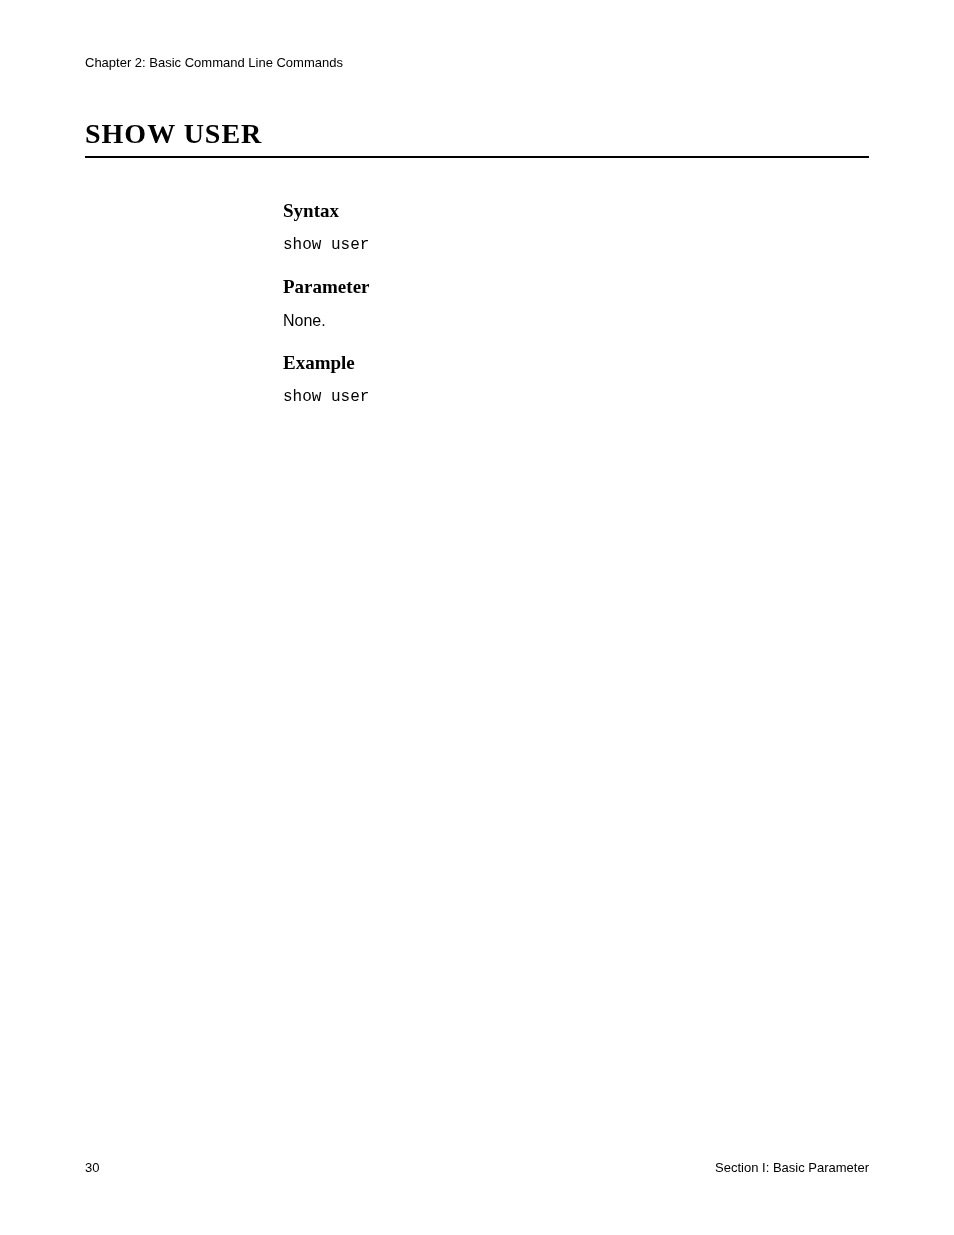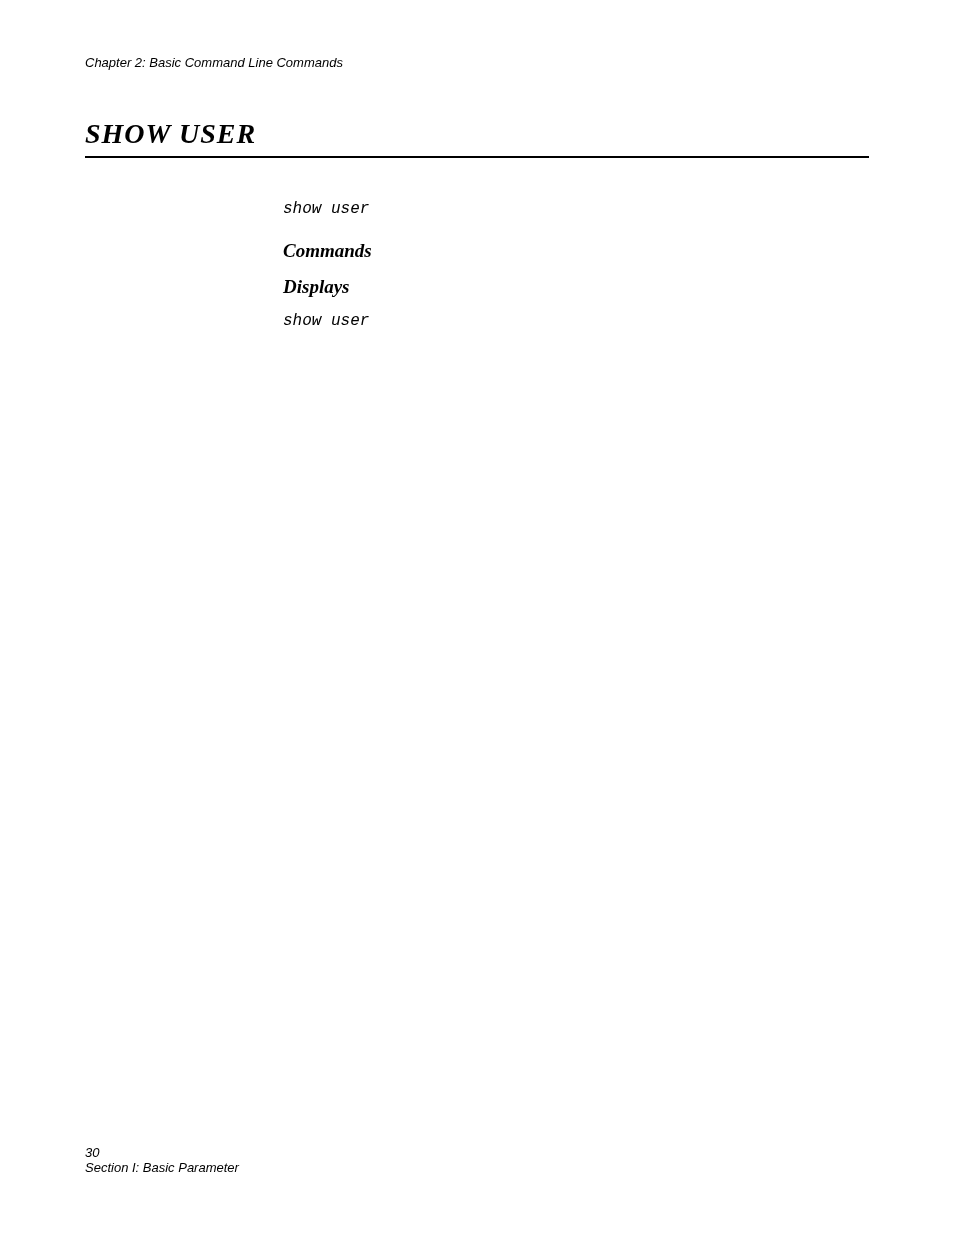--- a/index.html
+++ b/index.html
@@ -1,19 +1,18 @@
 <!DOCTYPE html>
 <html><head>
   <meta charset="utf-8">
   <style>
     * {
       margin: 0;
       padding: 0;
       box-sizing: border-box;
-      font-style: italic;
     }
     body {
       width: 954px;
       height: 1235px;
       background: #ffffff;
       font-family: Arial, Helvetica, sans-serif;
       color: #000000;
       position: relative;
       padding: 55px 85px 50px 85px;
     }
@@ -50,40 +49,41 @@
       margin-bottom: 22px;
     }
     .footer {
       position: absolute;
       bottom: 60px;
       left: 85px;
       right: 85px;
       display: flex;
       justify-content: space-between;
       font-size: 13px;
-      flex-direction: column;
     }
   </style>
 </head>
 <body>
 
 <div class="header">
   <span>Chapter 2: Basic Command Line Commands</span>
 </div>
 
 <div class="title">SHOW USER</div>
 
 <div class="content">
 
+  <div class="section-heading">Syntax</div>
   <div class="mono-text">show user</div>
 
-  <div class="section-heading">Commands</div>
+  <div class="section-heading">Parameter</div>
+  <div class="body-text">None.</div>
 
 
-  <div class="section-heading">Displays</div>
+  <div class="section-heading">Example</div>
   <div class="mono-text">show user</div>
 
 </div>
 
 <div class="footer">
   <span>30</span>
   <span>Section I: Basic Parameter</span>
 </div>
 
 </body></html>

